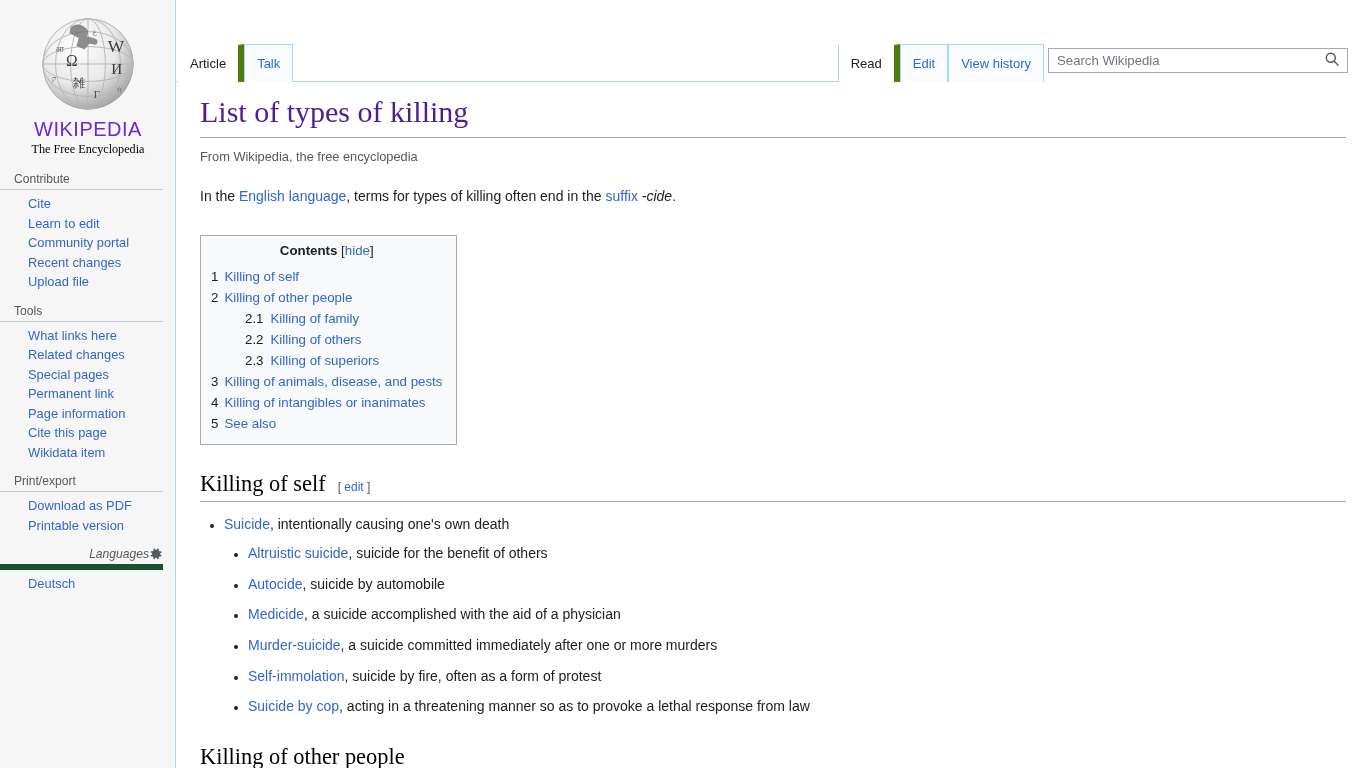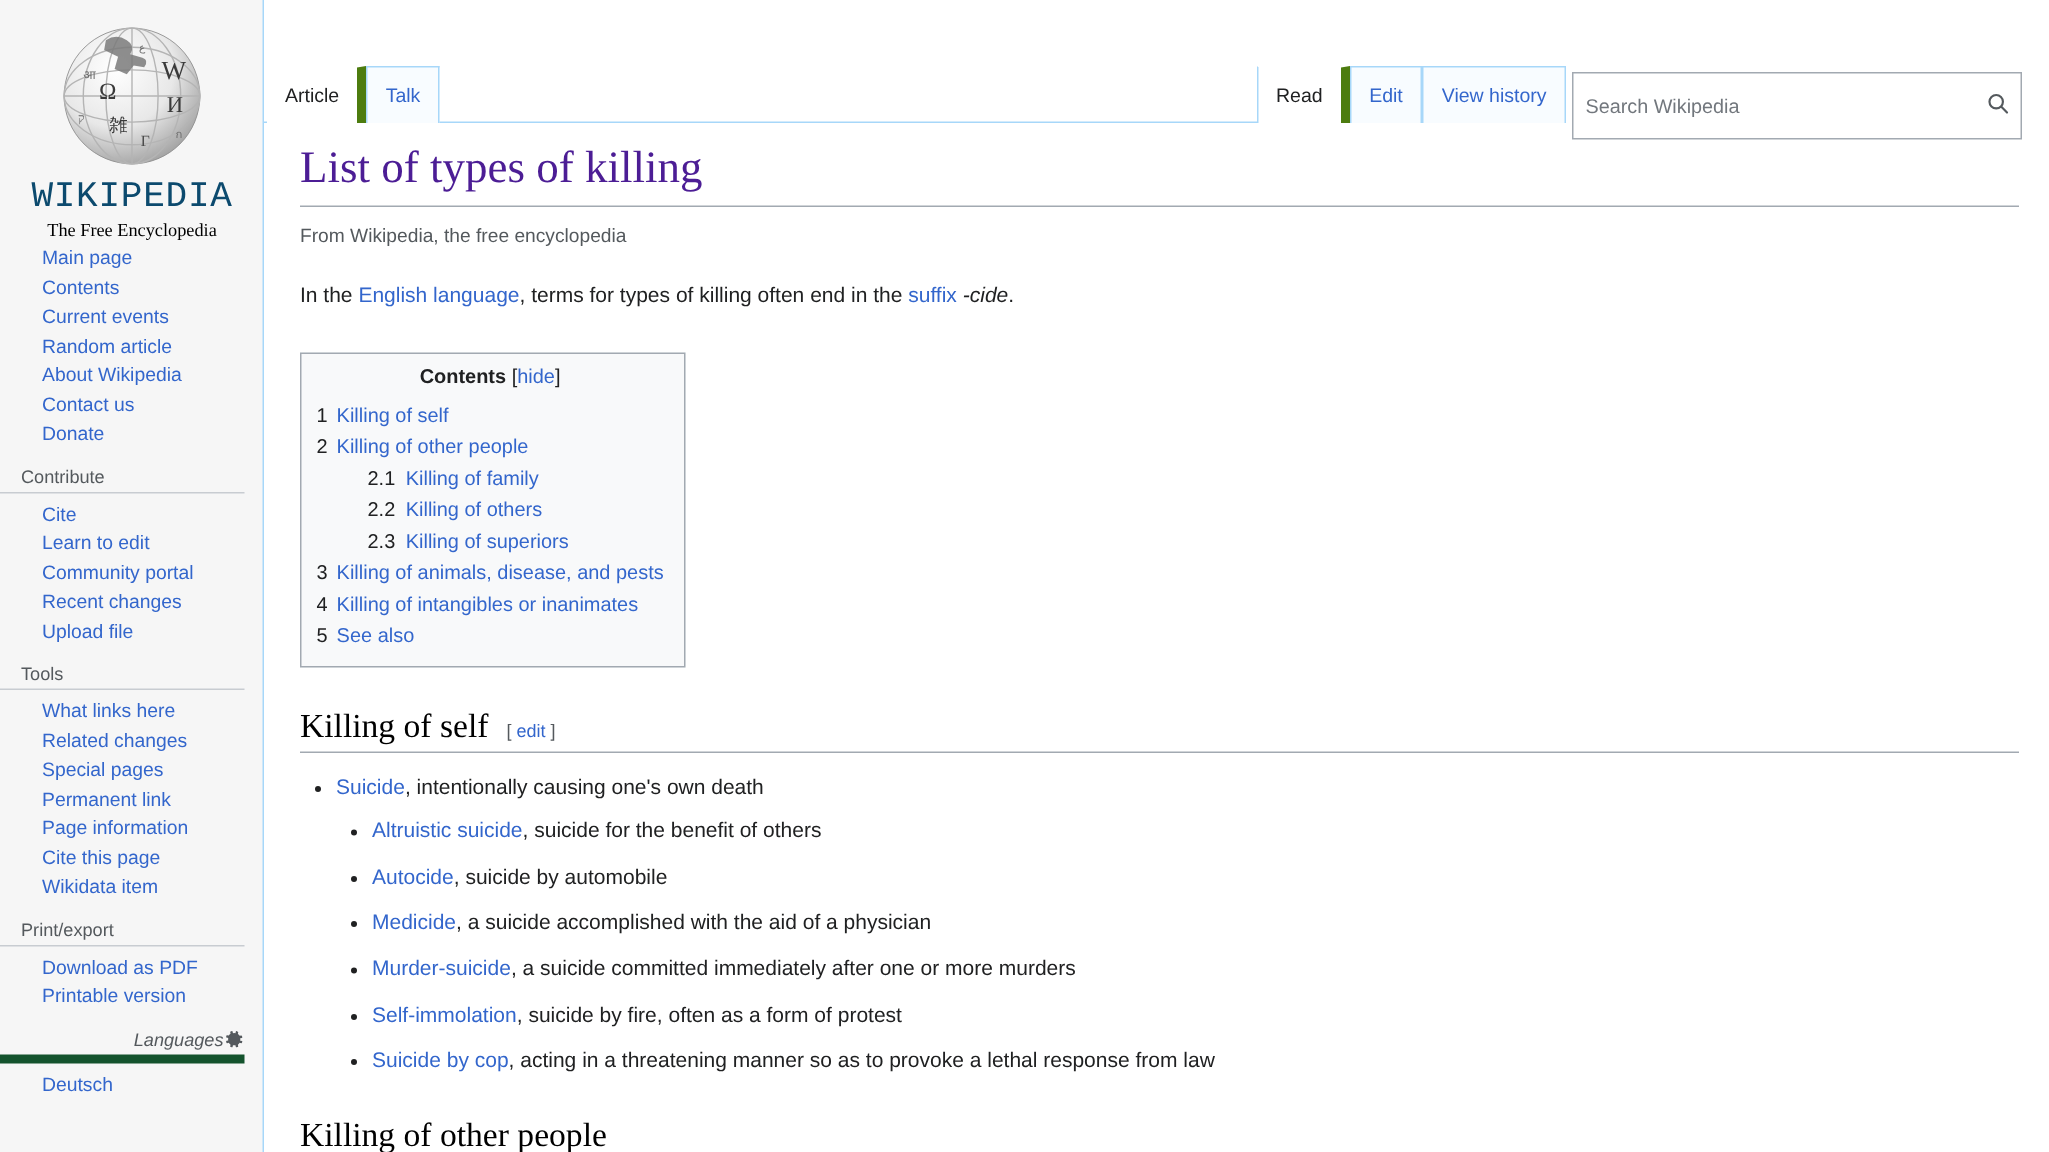--- a/index.html
+++ b/index.html
@@ -55,24 +55,24 @@
     padding-top: 6px;
     display: flex;
     flex-direction: column;
     align-items: center;
   }
   .globe {
     width: 116px; height: 116px;
     position: relative;
   }
   .wordmark {
-    font-family: Liberation Mono, monospace;
-    font-size: 24px;
+    font-family: Liberation Sans, sans-serif;
+    font-size: 20px;
     letter-spacing: 0.5px;
-    color: #0c4a6e;
+    color: #6d28d9;
     margin-top: -4px;
   }
   .tagline {
     font-family: "Liberation Serif", serif;
     font-size: 12.2px;
     color: #000;
     margin-top: 1px;
   }
   .nav-portal { padding: 0 0 0 0; }
   .portal-heading {
@@ -160,21 +160,21 @@
     display: flex;
     align-items: flex-end;
   }
   #right-tabs .tab { background: #f8fcff; }
   #right-tabs .tab.selected { background: #ffffff; }
 
   #search-area {
     position: absolute;
     right: 18px; top: 48px;
     width: 300px;
-    height: 45px;
+    height: 25px;
     display: flex;
     border: 1px solid #a2a9b1;
     background: #ffffff;
   }
   #search-input {
     flex: 1;
     border: none;
     outline: none;
     padding: 0 8px;
     font-size: 13.2px;
@@ -334,45 +334,20 @@
         <text x="150" y="148" font-family="Liberation Serif, serif" font-size="13" fill="#6a6a6a">ก</text>
         <text x="108" y="48" font-family="Liberation Serif, serif" font-size="12" fill="#6a6a6a">ع</text>
       </svg>
     </div>
     <div class="wordmark">
       <span>WIKIPEDIA</span>
     </div>
     <div class="tagline">The Free Encyclopedia</div>
   </div>
 
-  <div class="nav-portal" id="first-portal">
-    <ul class="nav-list">
-      <li>
-          <a href="#">Main page</a>
-        </li>
-      <li>
-          <a href="#">Contents</a>
-        </li>
-      <li>
-          <a href="#">Current events</a>
-        </li>
-      <li>
-          <a href="#">Random article</a>
-        </li>
-      <li>
-          <a href="#">About Wikipedia</a>
-        </li>
-      <li>
-          <a href="#">Contact us</a>
-        </li>
-      <li>
-          <a href="#">Donate</a>
-        </li>
-    </ul>
-  </div>
 
   <div class="nav-portal">
     <div class="portal-heading">Contribute</div>
     <ul class="nav-list">
       <li>
           <a href="#">Cite</a>
         </li>
       <li>
           <a href="#">Learn to edit</a>
         </li>

